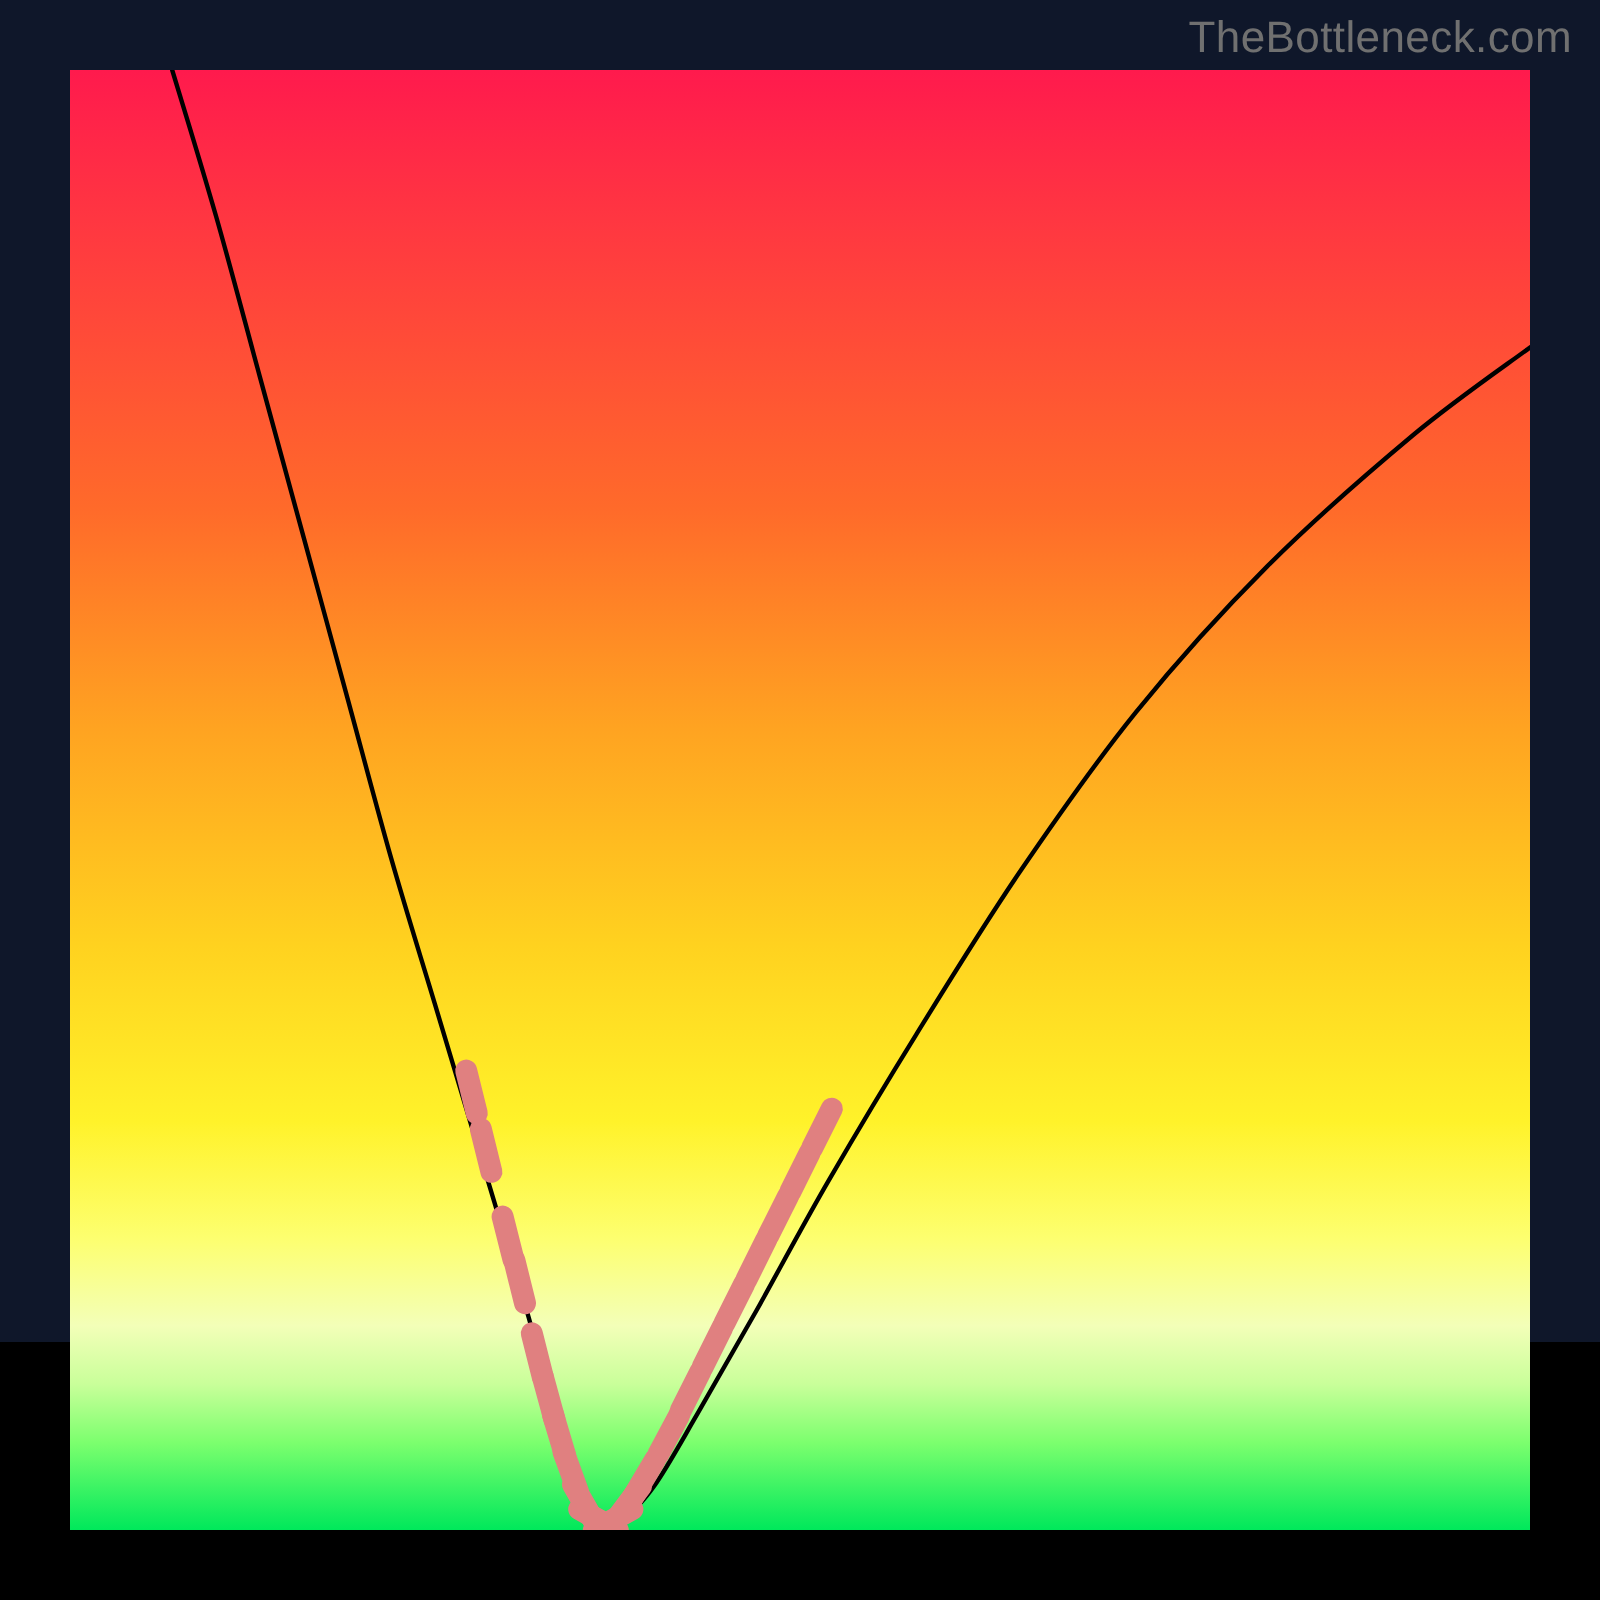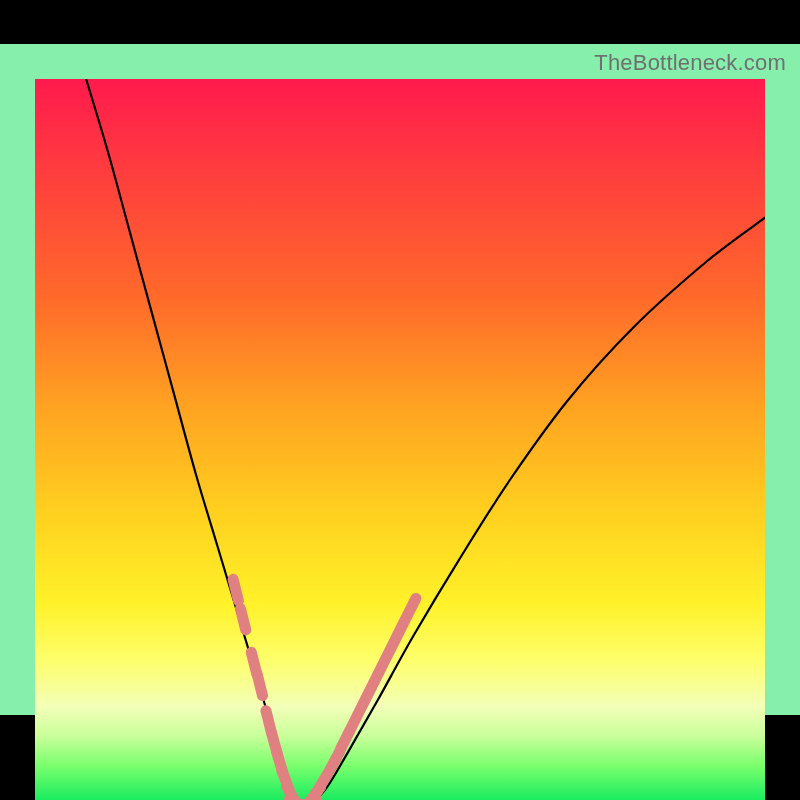--- a/index.html
+++ b/index.html
@@ -10,22 +10,21 @@
     overflow: hidden;
     background: #000;
     font-family: Arial, Helvetica, sans-serif;
   }
   .frame {
     position: absolute;
     left: 0;
     top: 0;
     width: 800px;
     height: 671px;
-    background: #86efac;
-    margin-top: 44px;
+    background: #0f172a;
   }
   .plot {
     position: absolute;
     left: 35px;
     top: 35px;
     width: 730px;
     height: 730px;
     
     background: linear-gradient(
       to bottom,

